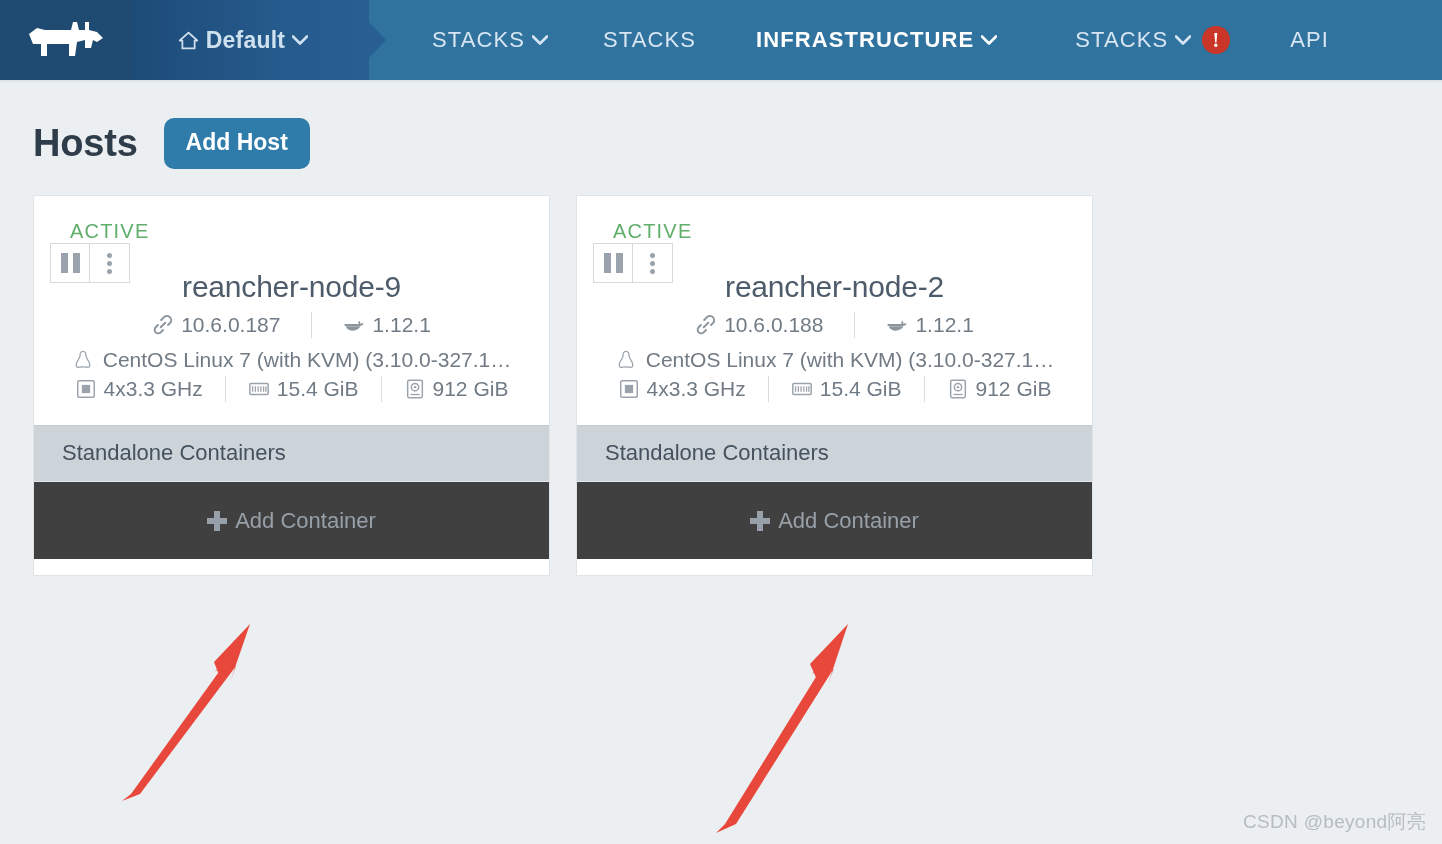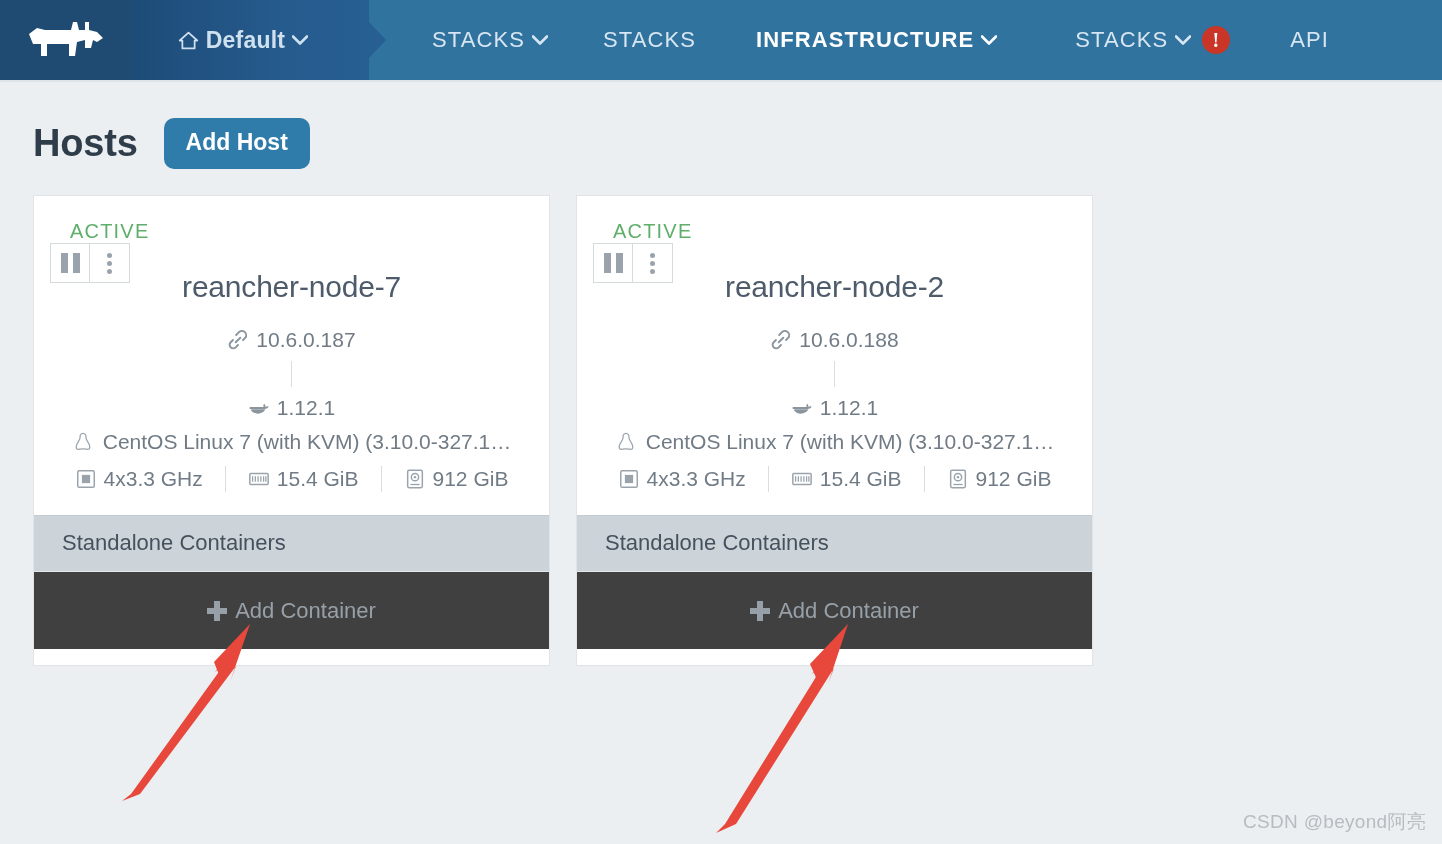--- a/index.html
+++ b/index.html
@@ -172,23 +172,23 @@
   }
 
   .info-line {
     display: flex;
     align-items: center;
     justify-content: center;
     color: #707b85;
     font-size: 21px;
     gap: 9px;
   }
-  .info-row-1 { margin-top: 24px; flex-direction: column; }
+  .info-row-1 { margin-top: 8px; }
   .info-row-2 { margin-top: 10px; }
-  .info-row-3 { margin-top: 12px; }
+  .info-row-3 { margin-top: 4px; }
   .info-cell { display: flex; align-items: center; gap: 7px; white-space: nowrap; }
   .vsep {
     width: 1px; height: 26px; background: #d8dde1;
     margin: 0 22px;
   }
   .vsep.tight { margin: 0 13px; }
   .mini-ico { width: 22px; height: 22px; flex: none; display: block; }
   .os-line { font-size: 21px; overflow: hidden; }
 
   .sub-head {
@@ -313,21 +313,21 @@
         <div class="icon-btn">
           <span class="dots-ico">
               <i></i>
               <i></i>
               <i></i>
             </span>
         </div>
       </div>
     </div>
 
-    <div class="host-name">reancher-node-7</div>
+    <div class="host-name">reancher-node-9</div>
 
     <div class="info-line info-row-1">
       <div class="info-cell">
         <svg class="mini-ico" viewBox="0 0 24 24">
           <path d="M9.5 14.5 L14.5 9.5 M10 6.5 L12.5 4 A3.6 3.6 0 0 1 20 9.5 L17.5 12 M6.5 12 L4 14.5 A3.6 3.6 0 0 0 9.5 20 L12 17.5" fill="none" stroke="#8b959d" stroke-width="2.1" stroke-linecap="round"></path>
         </svg>
         <span>10.6.0.187</span>
       </div>
       <div class="vsep"></div>
       <div class="info-cell">

